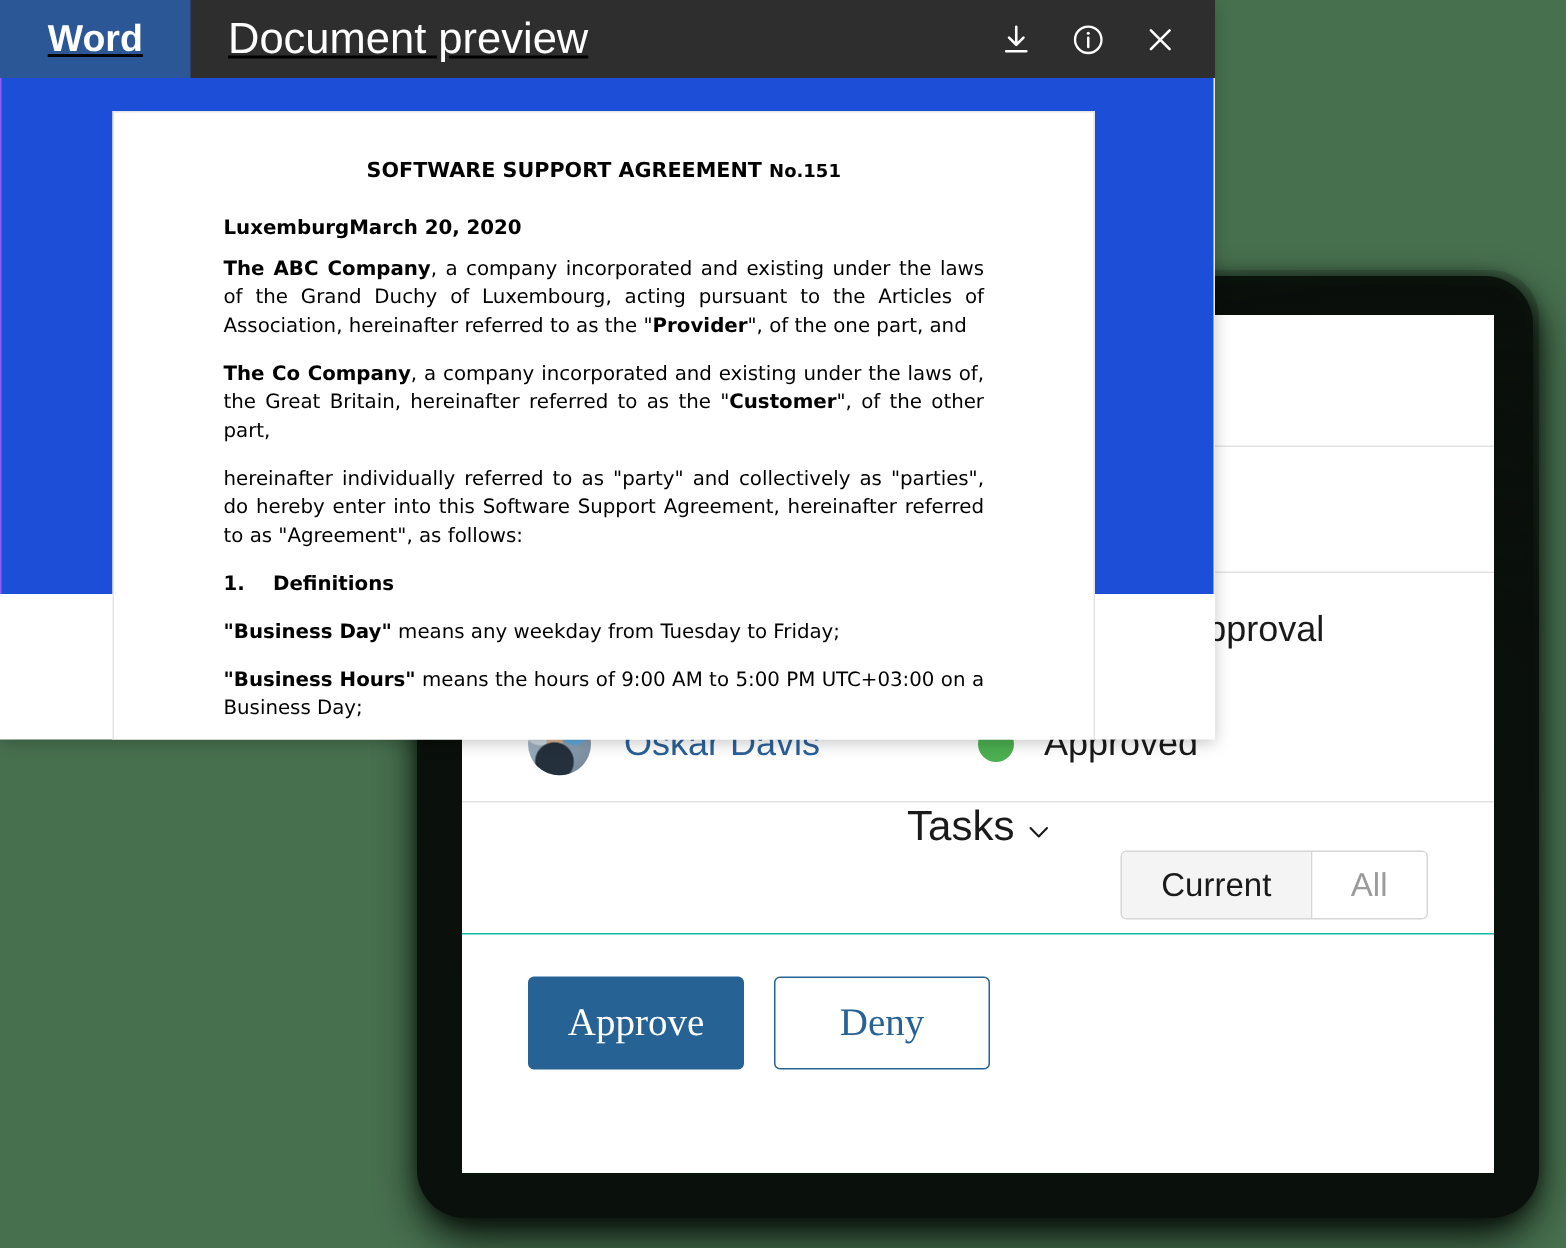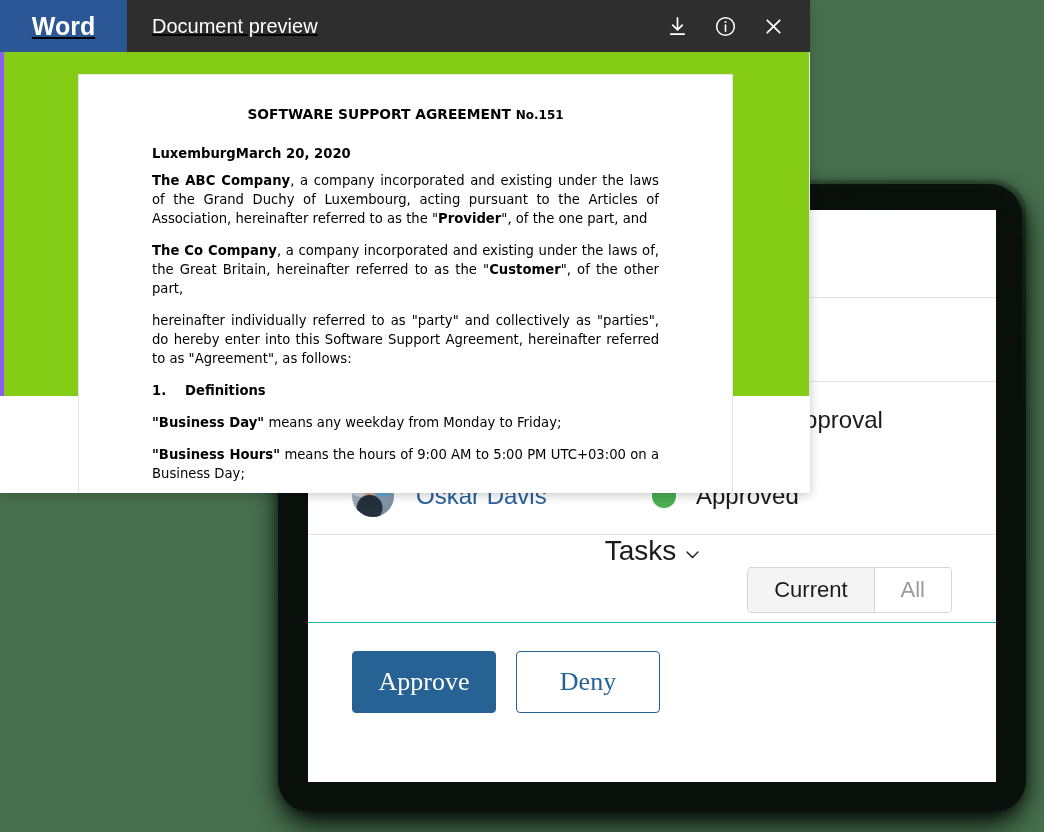--- a/index.html
+++ b/index.html
@@ -236,21 +236,21 @@
     color: #ffffff;
     display: flex;
     align-items: center;
     justify-content: center;
     font-size: 25px;
     font-weight: bold;
   }
 
   #preview-title {
     color: #ffffff;
-    font-size: 20px;
+    font-size: 29px;
     display: flex;
     align-items: center;
     padding-left: 25px;
     flex: 1;
   }
 
   #titlebar-actions {
     display: flex;
     align-items: center;
     gap: 10px;
@@ -261,23 +261,23 @@
     width: 38px;
     height: 38px;
     display: flex;
     align-items: center;
     justify-content: center;
     cursor: pointer;
   }
 
   #preview-body {
     height: 344px;
-    background: #84cc16;
+    background: #1d4ed8;
     position: relative;
-    border-left: 4px solid #8b5cf6;
+    border-left: 1px solid #8b5cf6;
     border-right: 1px solid #e8e8e8;
   }
 
   #doc-page {
     position: absolute;
     left: 74px;
     top: 22px;
     width: 655px;
     min-height: 430px;
     background: #ffffff;
@@ -431,20 +431,20 @@
       <p class="doc-para"><b>The Co Company</b><span>, a company incorporated and existing under the laws of, the Great Britain, hereinafter referred to as the "</span><b>Customer</b><span>", of the other part,</span></p>
 
       <p class="doc-para">hereinafter individually referred to as "party" and collectively as "parties", do hereby enter into this Software Support Agreement, hereinafter referred to as "Agreement", as follows:</p>
 
       <div class="doc-heading">
         <span class="num">1.</span>
         <span>Definitions</span>
       </div>
 
 
-      <p class="doc-para"><b>"Business Day"</b><span> means any weekday from Monday to Friday;</span></p>
+      <p class="doc-para"><b>"Business Day"</b><span> means any weekday from Tuesday to Friday;</span></p>
 
       <p class="doc-para"><b>"Business Hours"</b><span> means the hours of 9:00 AM to 5:00 PM UTC+03:00 on a Business Day;</span></p>
 
     </div>
   </div>
 
 </div>
 
 </body></html>

